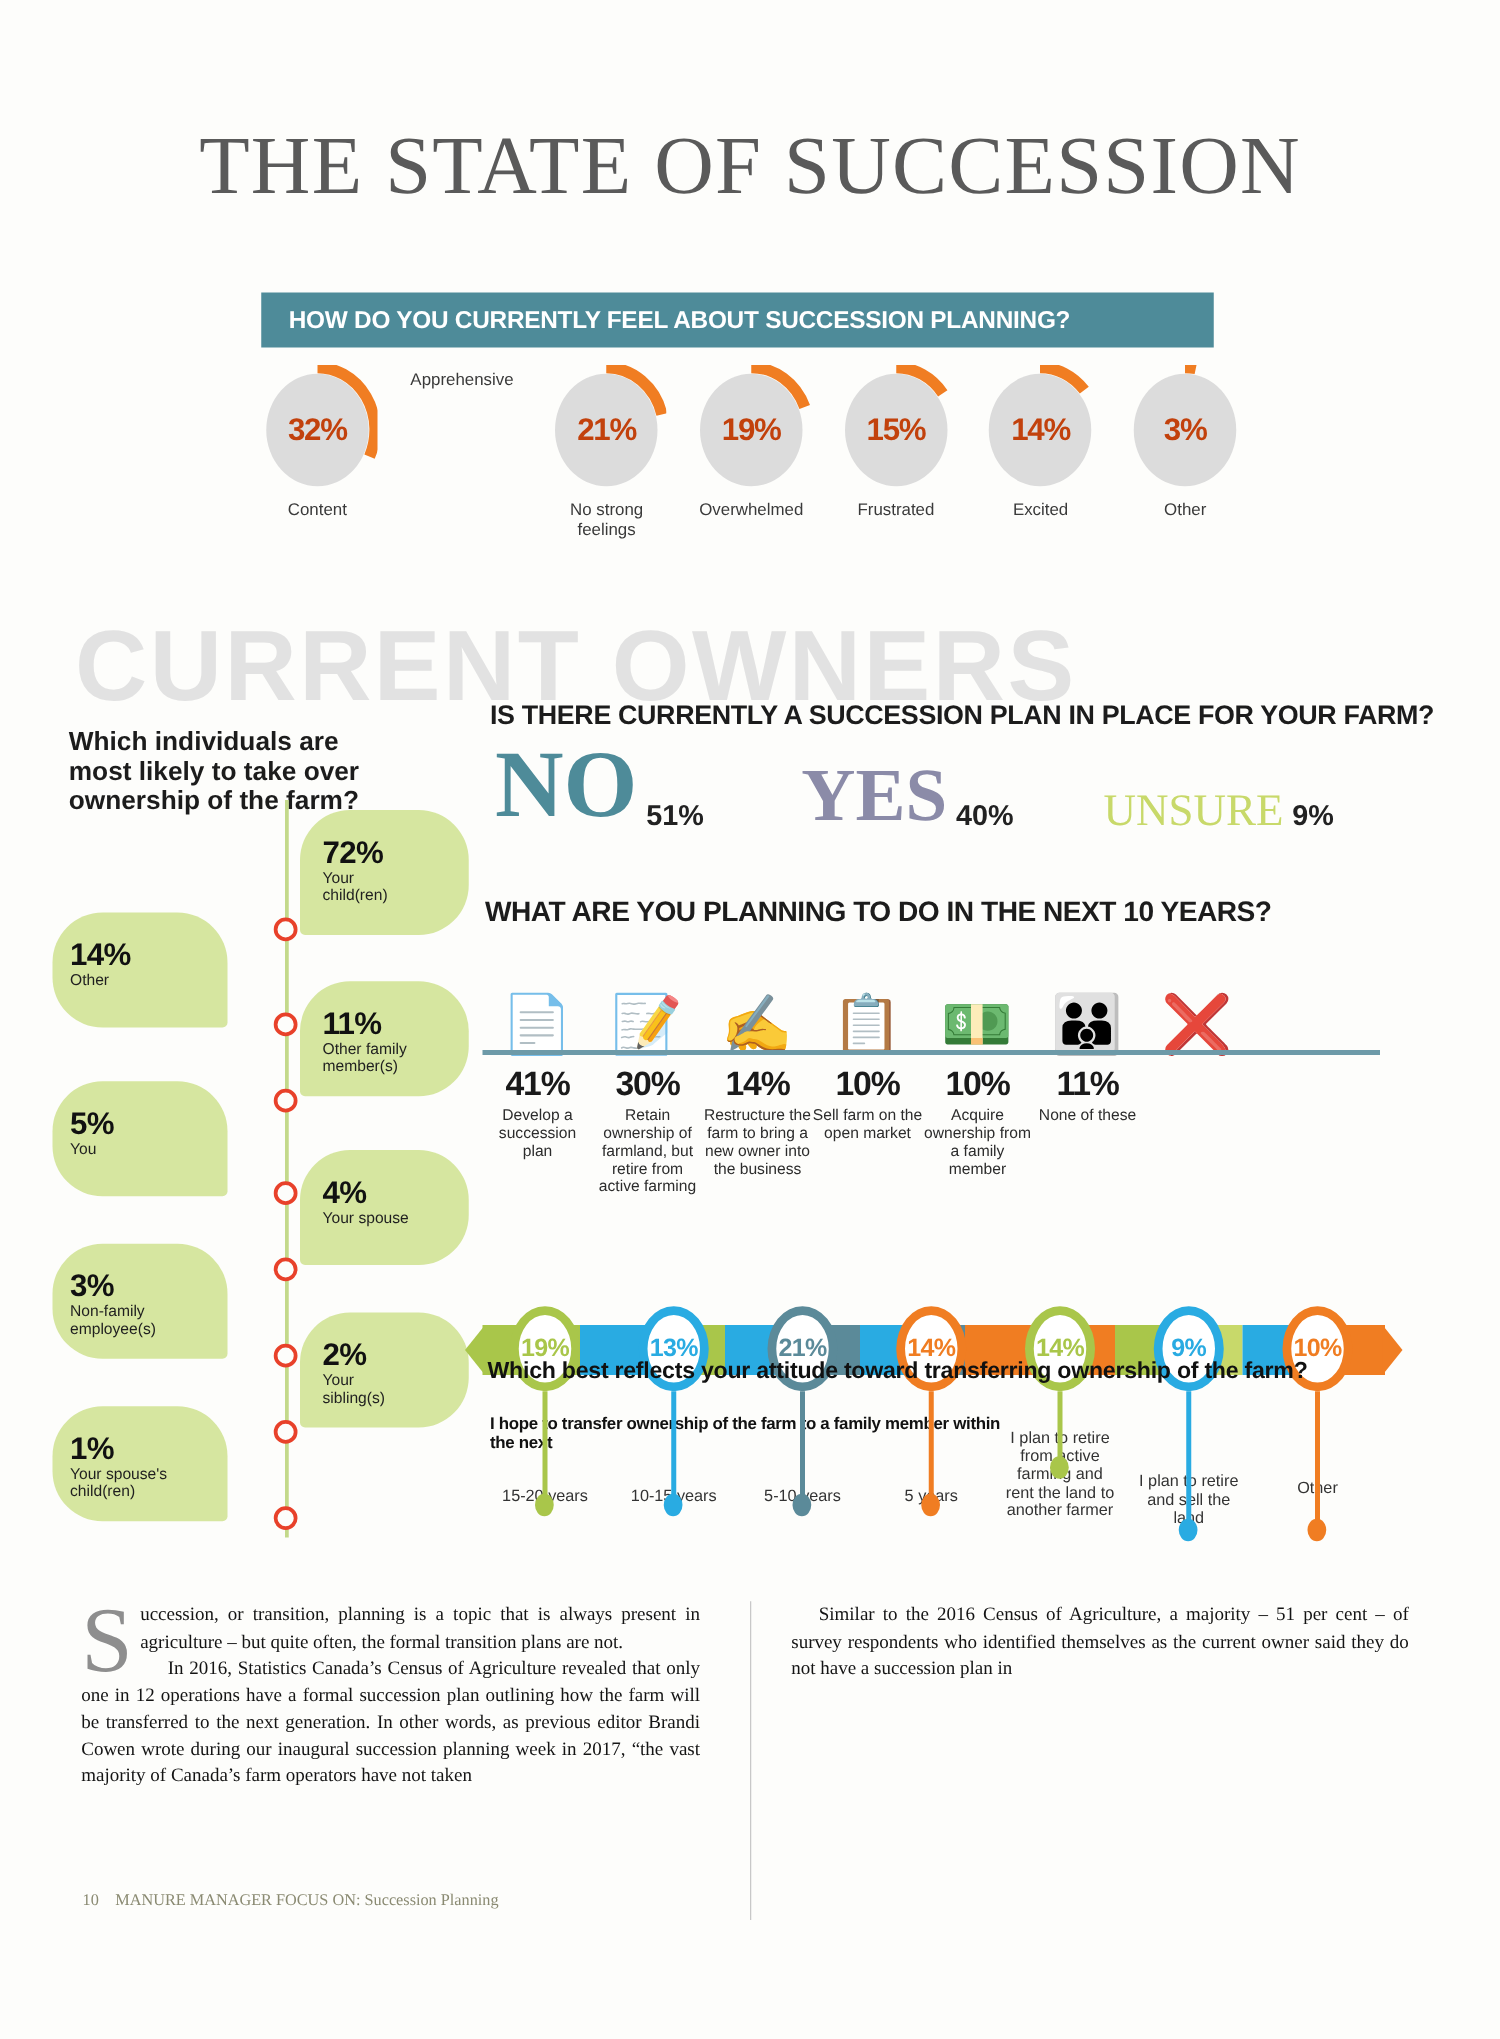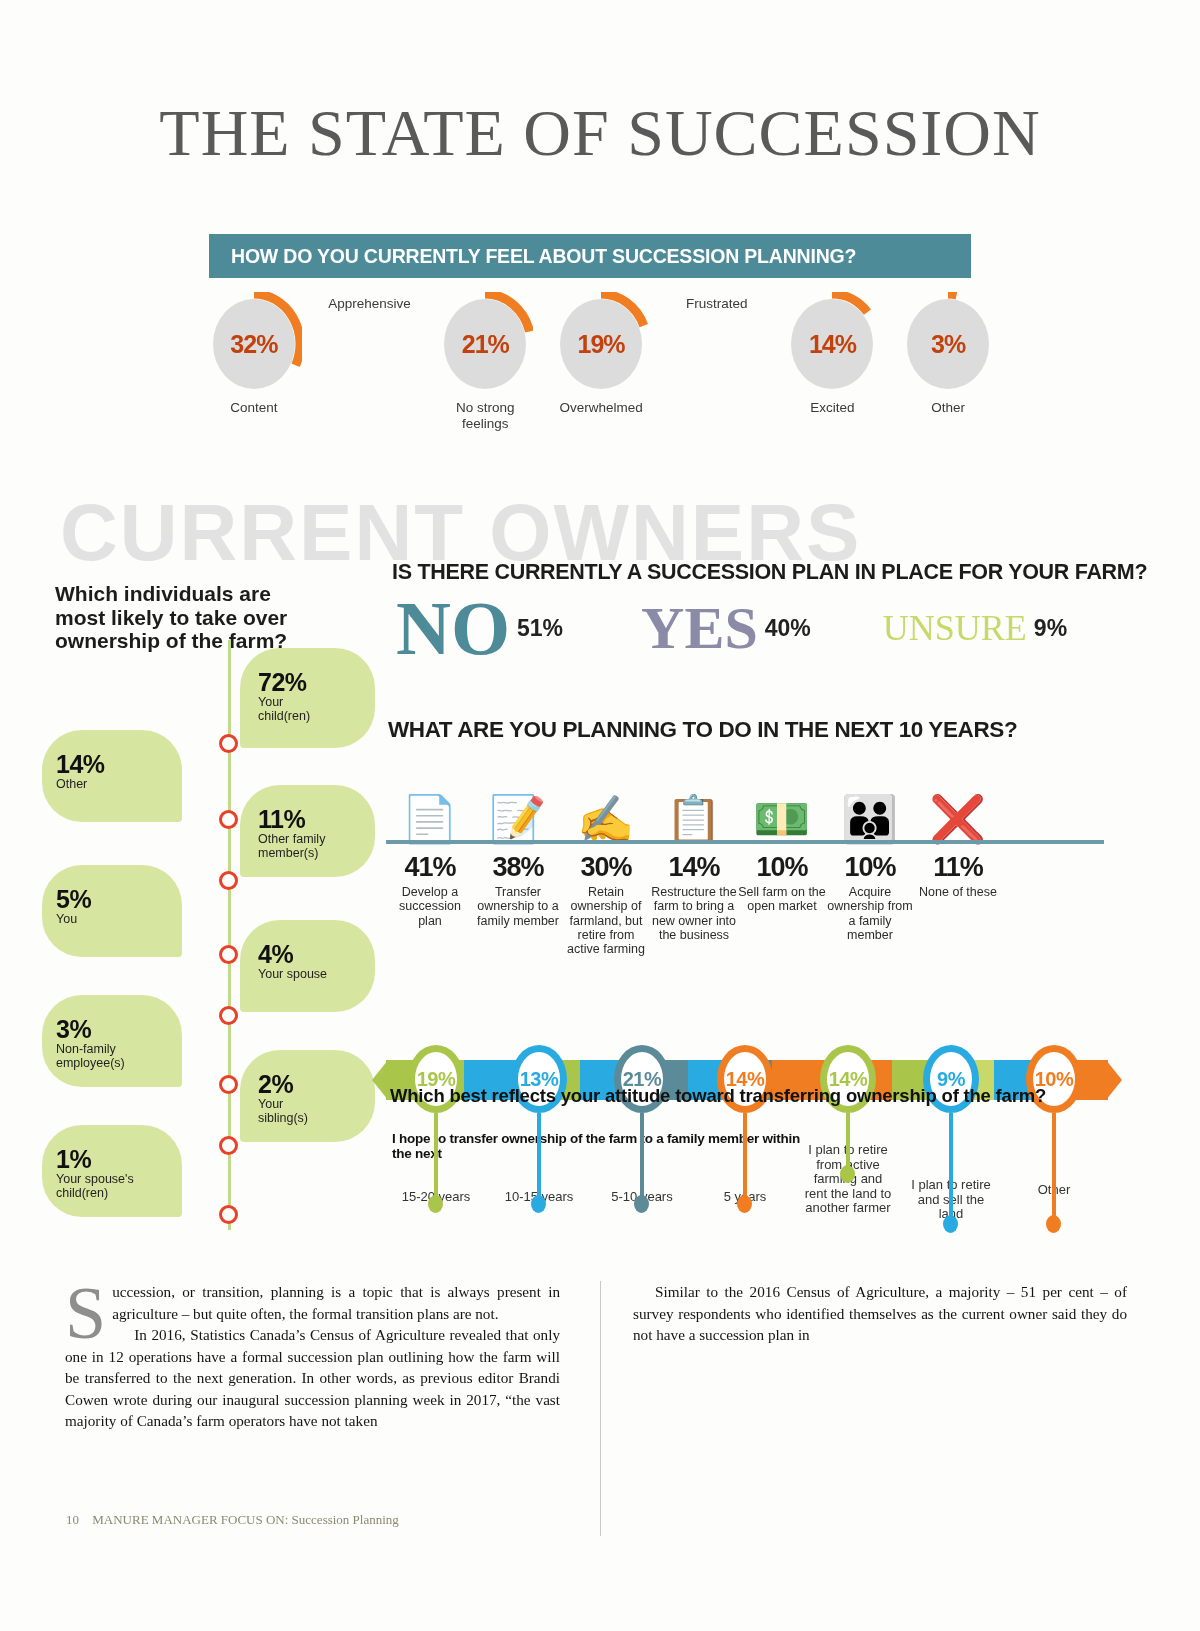--- a/index.html
+++ b/index.html
@@ -63,21 +63,21 @@
   .node{
     position:absolute; width:19px; height:19px; border-radius:50%;
     border:3px solid #e8412a; background:#fdfdfb; left:169px;
   }
 
   
   .sp-q{
     position:absolute; left:392px; top:560px;
     font-size:21.5px; font-weight:bold; color:#1c1c1c; letter-spacing:-0.3px;
   }
-  .sp-row{ position:absolute; left:396px; top:590px; display:flex; align-items:center; }
+  .sp-row{ position:absolute; left:396px; top:590px; display:flex; align-items:flex-end; }
   .sp-no{ font-family:"Liberation Serif", serif; font-weight:bold; font-size:76px; color:#4e8b99; line-height:1; }
   .sp-yes{ font-family:"Liberation Serif", serif; font-weight:bold; font-size:60px; color:#8b8ba8; line-height:1; }
   .sp-unsure{ font-family:"Liberation Serif", serif; font-weight:normal; font-size:36px; color:#c8d96a; line-height:1; }
   .sp-pct{ font-size:23px; font-weight:bold; color:#222; margin-left:7px; }
 
   
   .ny-q{
     position:absolute; left:388px; top:717px;
     font-size:22.5px; font-weight:bold; color:#1c1c1c; letter-spacing:-0.4px;
   }
@@ -168,20 +168,27 @@
       <div class="donut-wrap">
         <svg width="96" height="104">
           <ellipse cx="48" cy="52" rx="41" ry="45" fill="#dcdcdc"></ellipse>
           <path d="M 48 2 A 46 50 0 0 1 90.76971835085956 33.5937723657661" fill="none" stroke="#f07d22" stroke-width="9"></path>
         </svg>
         <div class="donut-val">19%</div>
       </div>
       <div class="donut-label">Overwhelmed</div>
     </div>
     <div class="donut-cell">
+      <div class="donut-wrap">
+        <svg width="96" height="104">
+          <ellipse cx="48" cy="52" rx="41" ry="45" fill="#dcdcdc"></ellipse>
+          <path d="M 48 2 A 46 50 0 0 1 85.21478174124758 22.610737385376343" fill="none" stroke="#f07d22" stroke-width="9"></path>
+        </svg>
+        <div class="donut-val">15%</div>
+      </div>
       <div class="donut-label">Frustrated</div>
     </div>
     <div class="donut-cell">
       <div class="donut-wrap">
         <svg width="96" height="104">
           <ellipse cx="48" cy="52" rx="41" ry="45" fill="#dcdcdc"></ellipse>
           <path d="M 48 2 A 46 50 0 0 1 83.4436091676863 20.12880051256552" fill="none" stroke="#f07d22" stroke-width="9"></path>
         </svg>
         <div class="donut-val">14%</div>
       </div>
@@ -297,24 +304,20 @@
     </div>
     <div class="ny-ic">
       <span style="font-size:46px; line-height:1; filter:saturate(0.9)">❌</span>
     </div>
   </div>
 <div class="ny-rule"></div>
 <div class="ny-items" id="ny-items">
     <div class="ny-cell">
       <div class="ny-pct">41%</div>
       <div class="ny-lbl">Develop a succession plan</div>
-    </div>
-    <div class="ny-cell">
-      <div class="ny-pct">38%</div>
-      <div class="ny-lbl">Transfer ownership to a family member</div>
     </div>
     <div class="ny-cell">
       <div class="ny-pct">30%</div>
       <div class="ny-lbl">Retain ownership of farmland, but retire from active farming</div>
     </div>
     <div class="ny-cell">
       <div class="ny-pct">14%</div>
       <div class="ny-lbl">Restructure the farm to bring a new owner into the business</div>
     </div>
     <div class="ny-cell">

